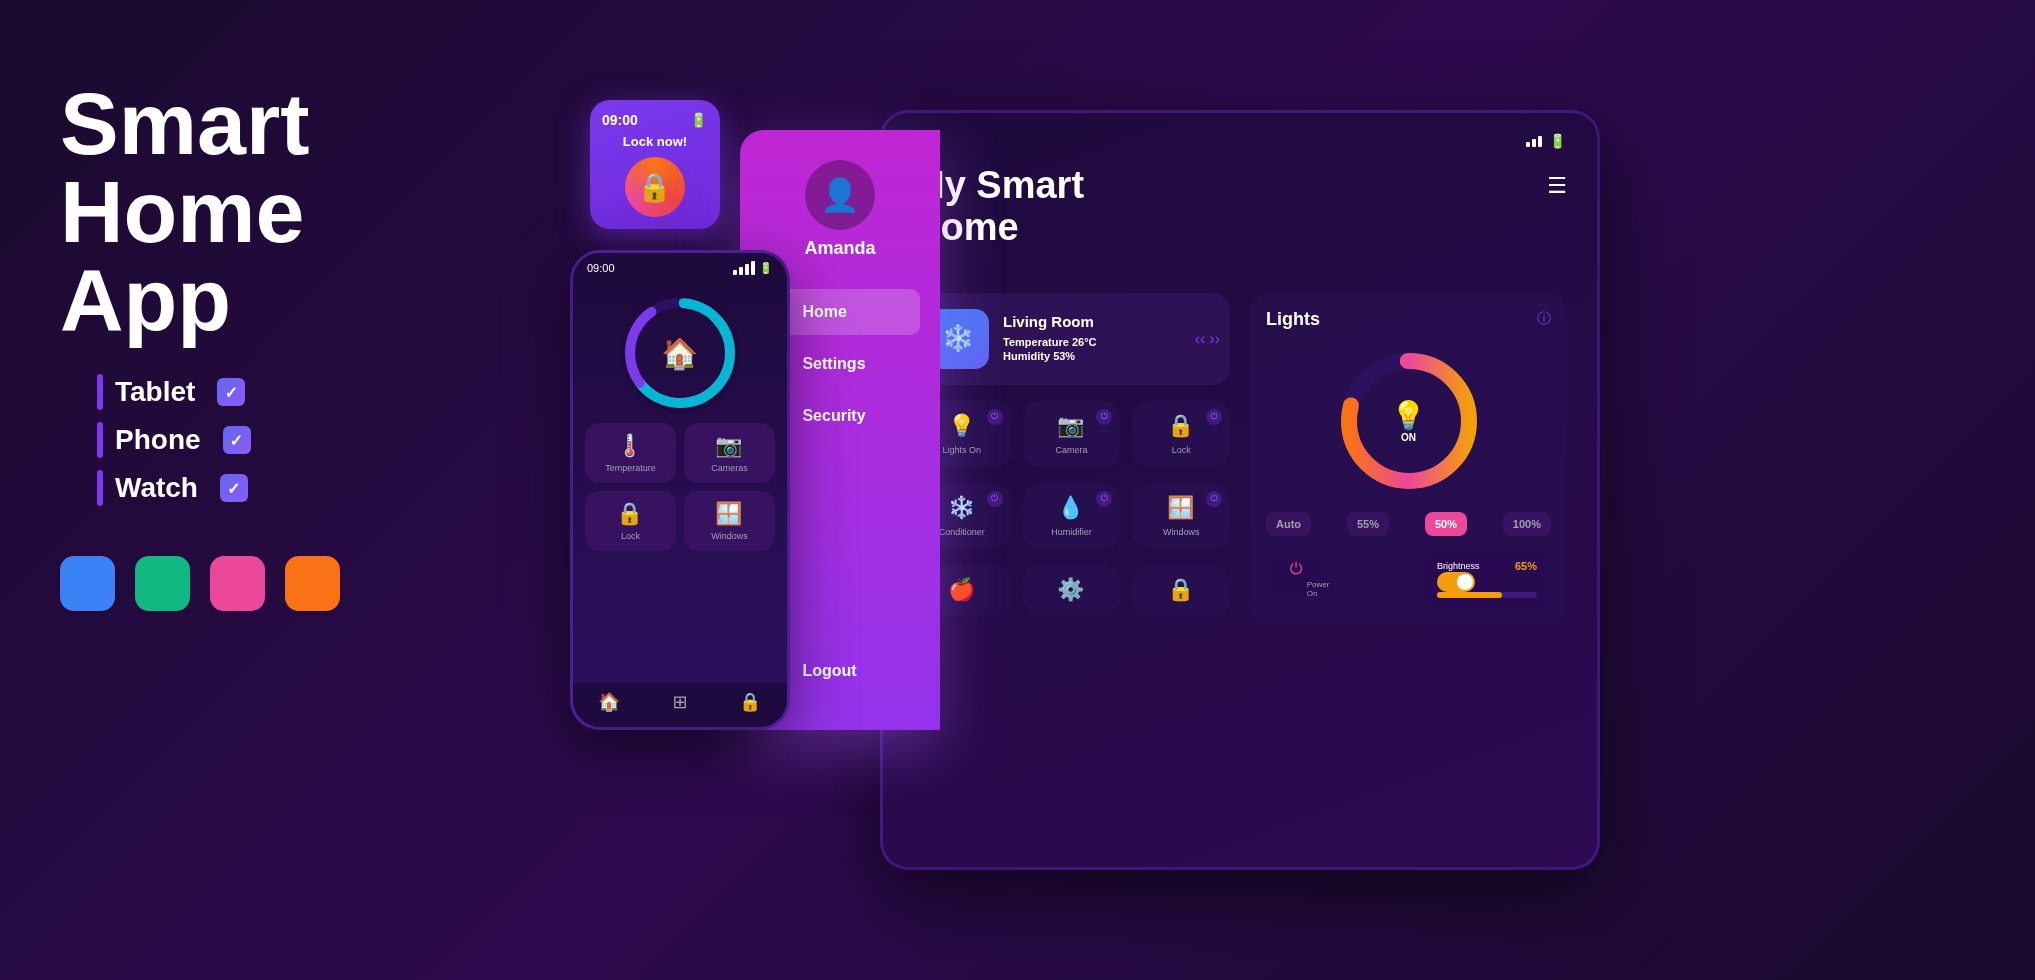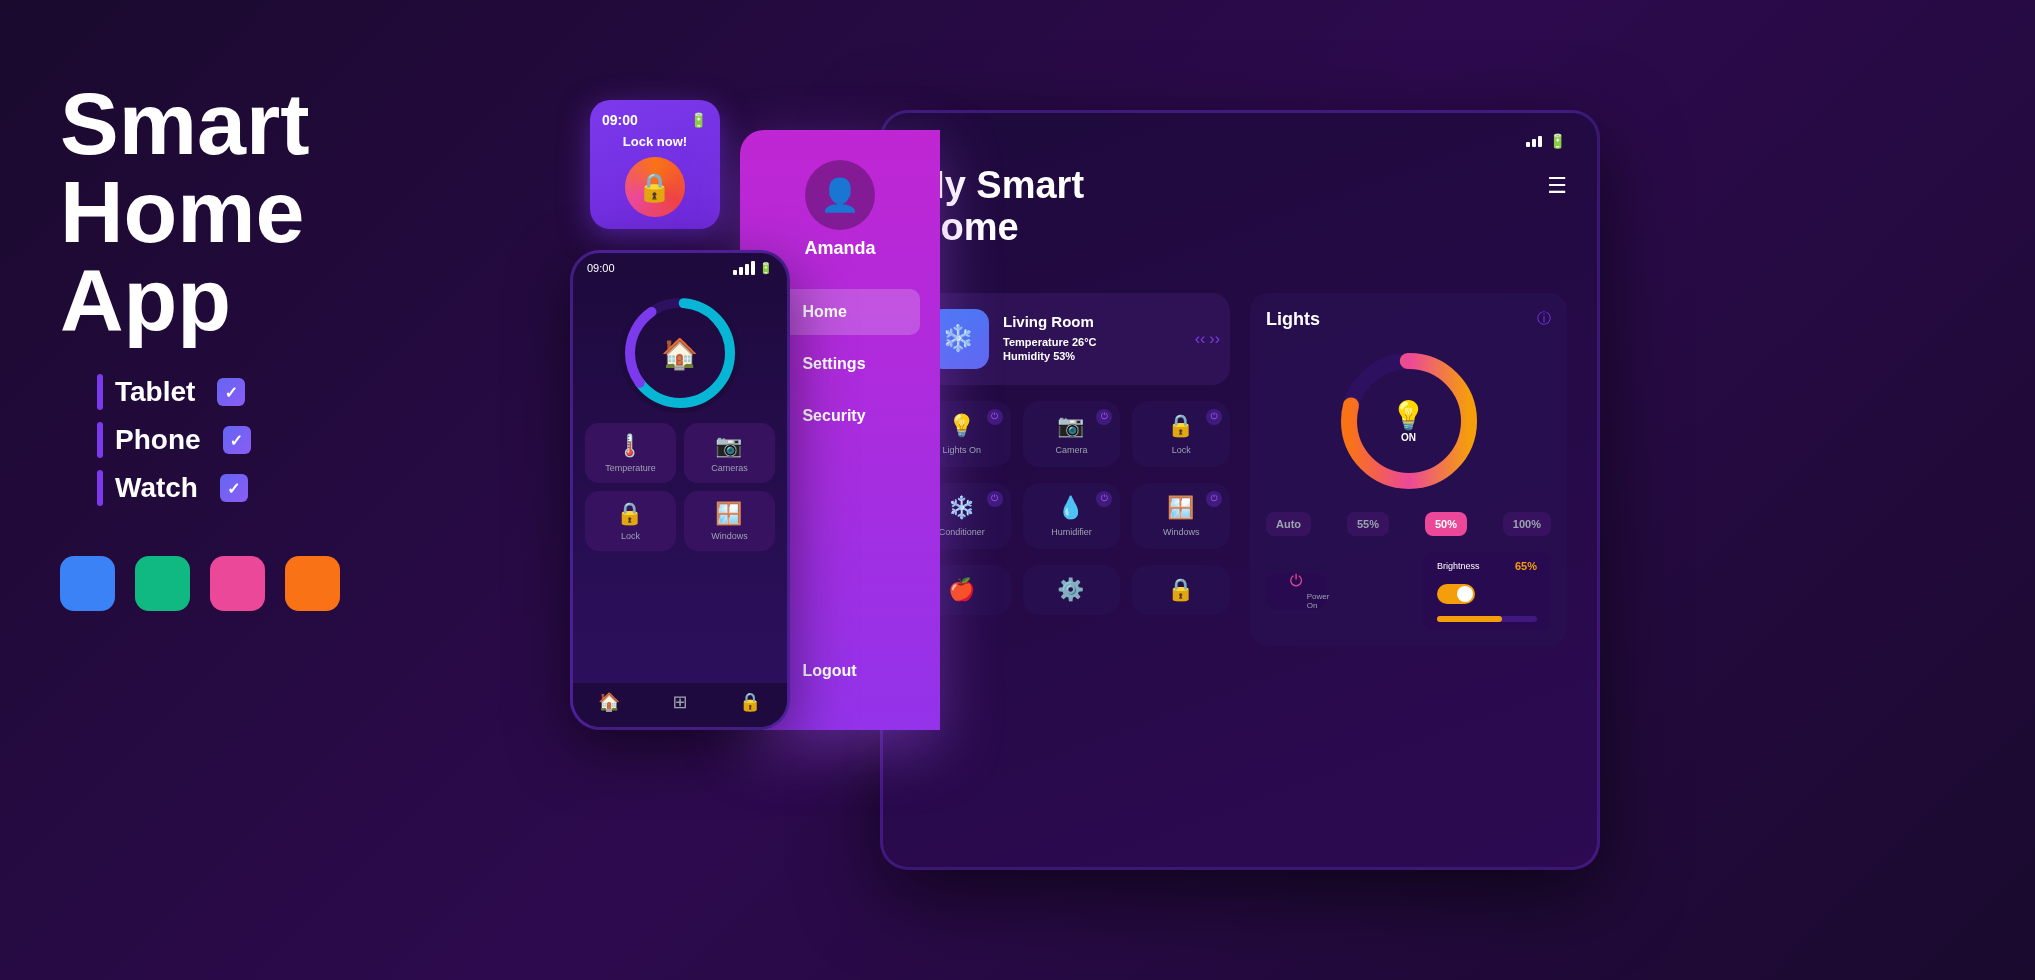--- a/index.html
+++ b/index.html
@@ -508,21 +508,21 @@
       color: #9ca3af;
       font-size: 8px;
       margin-left: 44px;
     }
     .brightness-control {
       background: rgba(40, 10, 80, 0.9);
       border-radius: 10px;
       padding: 8px 14px;
       display: flex;
       flex-direction: column;
-      gap: 12px;
+      gap: 0;
     }
     .brightness-bar {
       width: 100px;
       height: 6px;
       background: rgba(124, 58, 237, 0.3);
       border-radius: 3px;
       position: relative;
     }
     .brightness-fill {
       width: 65%;

